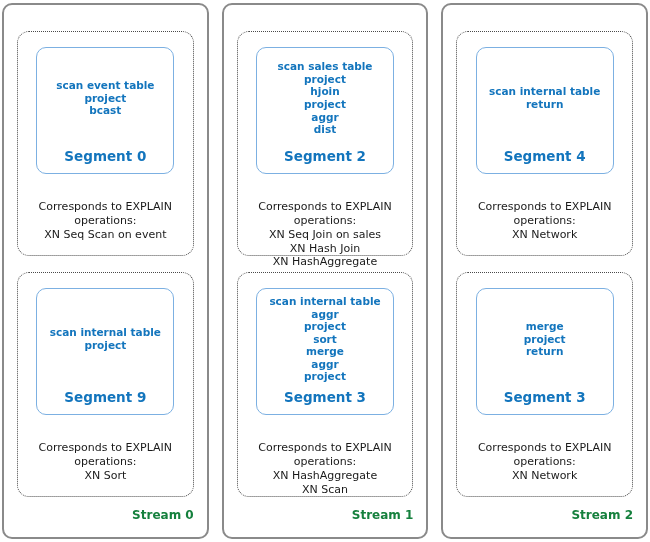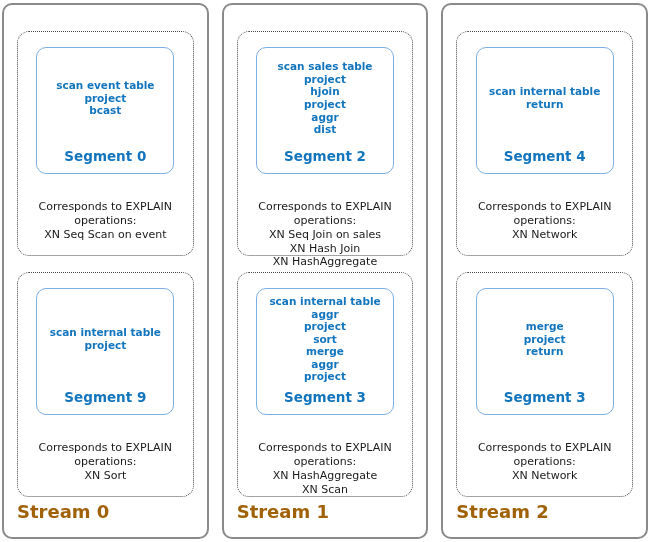--- a/index.html
+++ b/index.html
@@ -72,24 +72,24 @@
   .explain {
     margin-top: 26px;
     width: 162px;
     text-align: center;
     font-size: 11px;
     line-height: 1.26;
     color: var(--body-text, #1a1a1a);
   }
   .streamlabel {
     margin-top: auto;
-    text-align: left;
+    text-align: right;
     font-weight: 700;
-    font-size: 18px;
-    color: #a16207;
+    font-size: 12px;
+    color: #15803d;
     padding-bottom: 9px;
   }
 </style>
 </head>
 <body>
 
 <div class="diagram">
 
   <div class="stream">
     <div class="segment">

